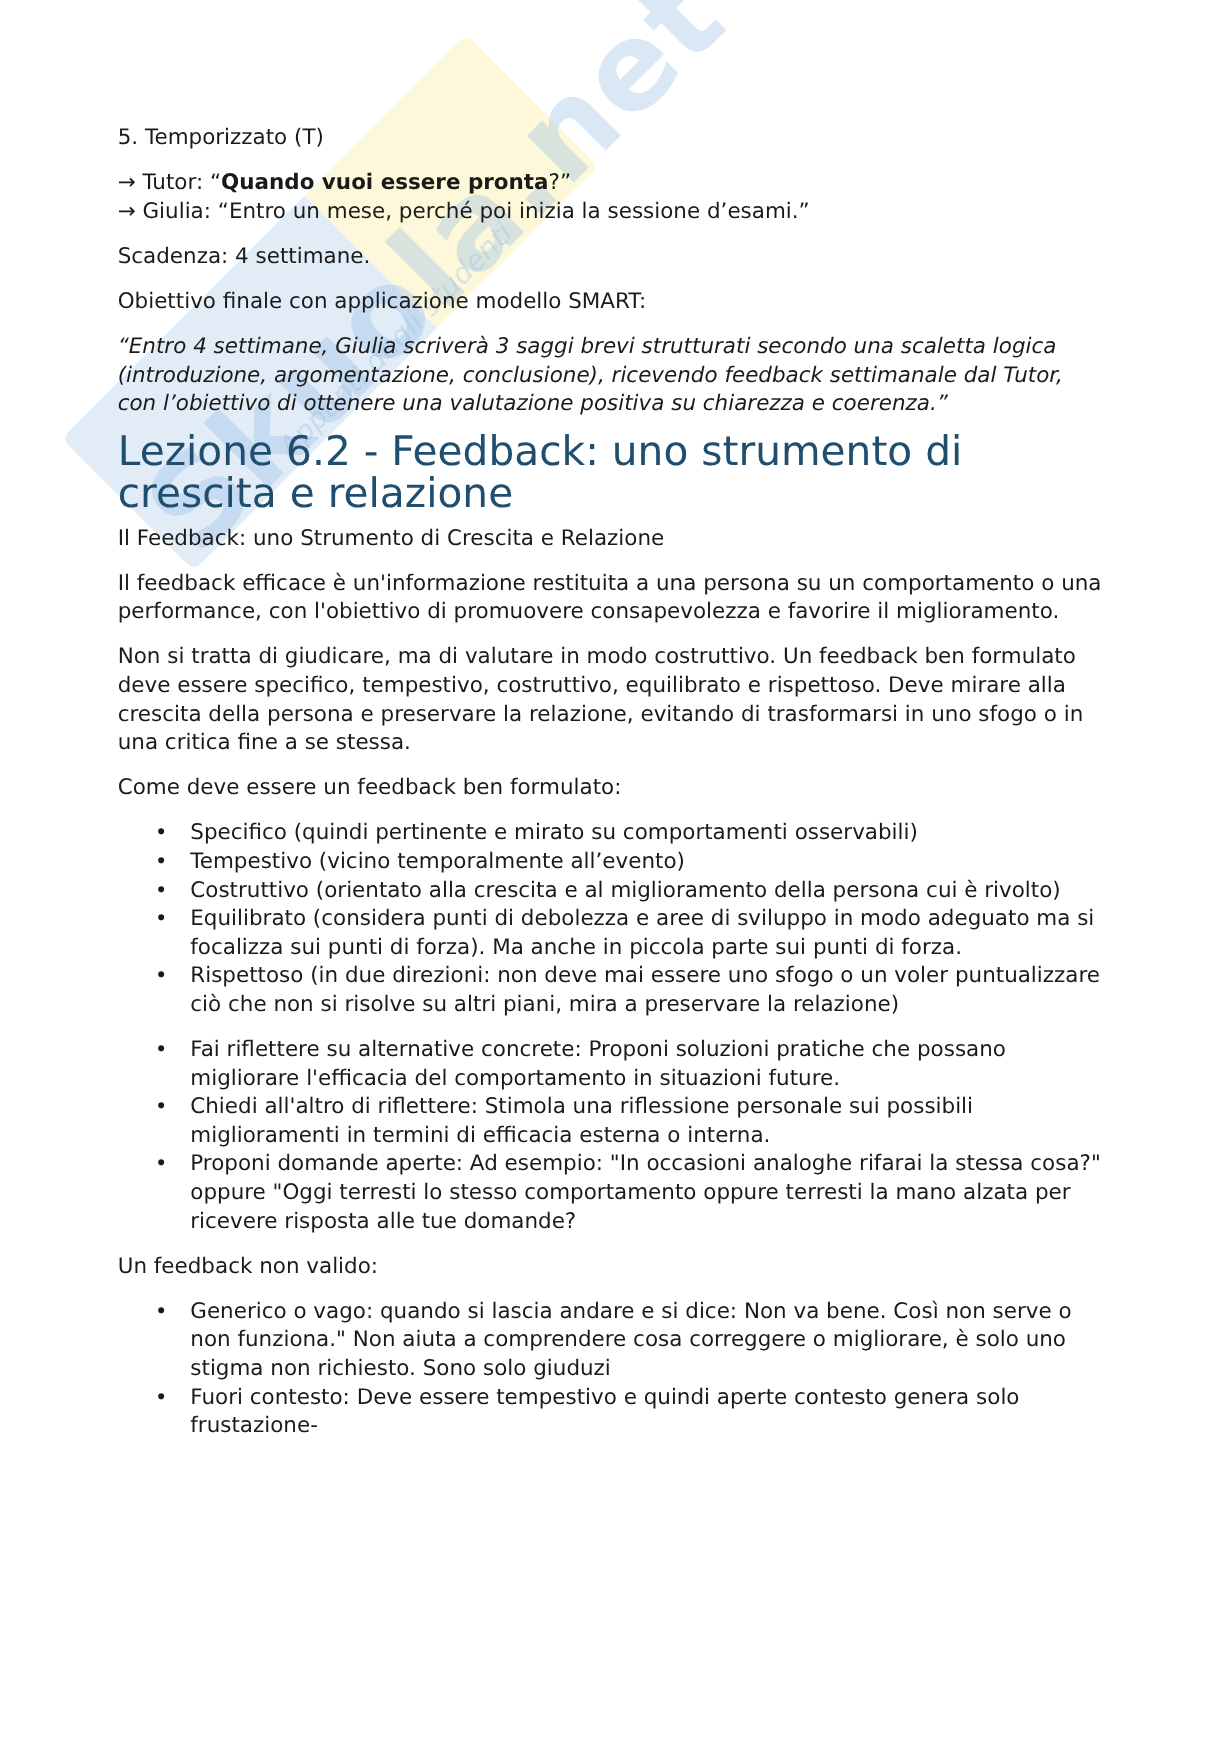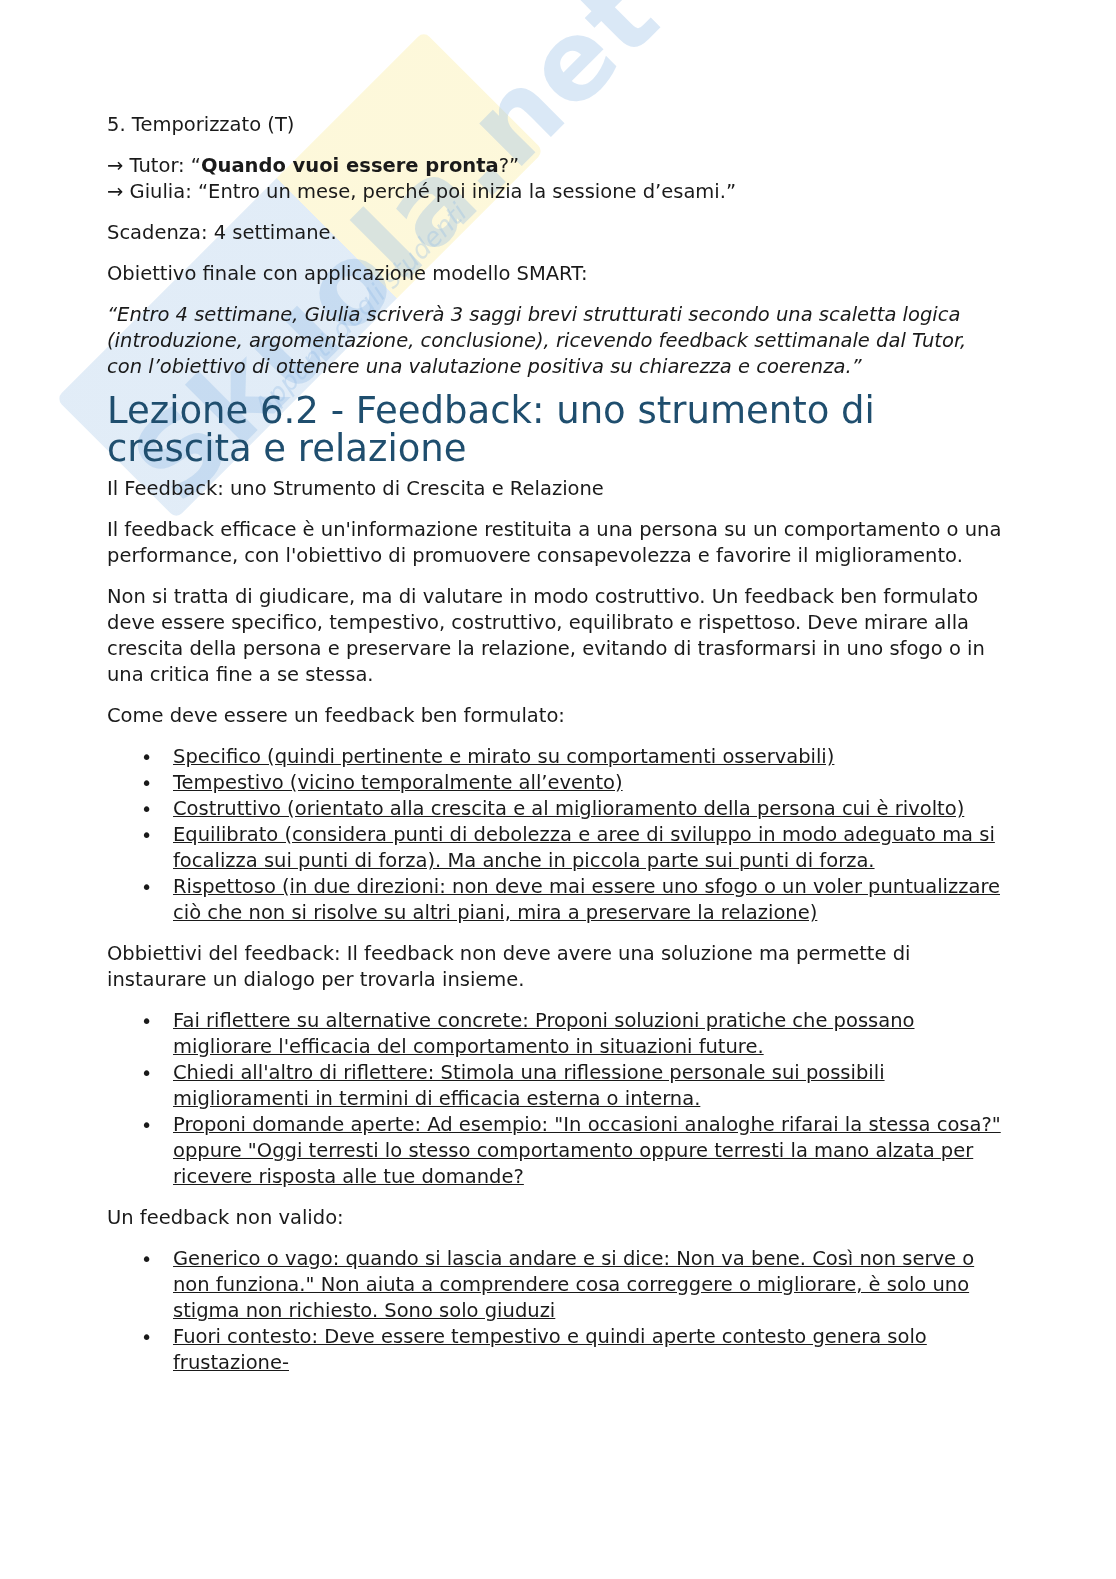--- a/index.html
+++ b/index.html
@@ -31,21 +31,21 @@
   .page {
     position: absolute; left: 107px; top: 112px; width: 900px; z-index: 1;
     font-size: 19.5px; line-height: 26px;
   }
   p { margin: 0 0 15px 0; }
   .tight { margin: 0; }
   h2 {
     font-weight: normal; color: #1f4e6e; font-size: 37px; line-height: 38px;
     margin: 12px 0 8px 0;
   }
-  ul { margin: 0 0 15px 0; padding-left: 66px; list-style: none; text-decoration: underline; }
+  ul { margin: 0 0 15px 0; padding-left: 66px; list-style: none; }
   li { position: relative; margin: 0; }
   li::before {
     content: "\2022"; position: absolute; left: -32px; top: 0; font-size: 19px;
   }
   b { font-weight: bold; text-align: right; }
 </style>
 </head>
 <body>
 
 <div class="watermark">
@@ -77,21 +77,20 @@
 
   <p>Come deve essere un feedback ben formulato:</p>
   <ul>
     <li>Specifico (quindi pertinente e mirato su comportamenti osservabili)</li>
     <li>Tempestivo (vicino temporalmente all’evento)</li>
     <li>Costruttivo (orientato alla crescita e al miglioramento della persona cui è rivolto)</li>
     <li>Equilibrato (considera punti di debolezza e aree di sviluppo in modo adeguato ma si focalizza sui punti di forza). Ma anche in piccola parte sui punti di forza.</li>
     <li>Rispettoso (in due direzioni: non deve mai essere uno sfogo o un voler puntualizzare ciò che non si risolve su altri piani, mira a preservare la relazione)</li>
   </ul>
 
-  <p>Obbiettivi del feedback: Il feedback non deve avere una soluzione ma permette di instaurare un dialogo per trovarla insieme.</p>
   <ul>
     <li>Fai riflettere su alternative concrete: Proponi soluzioni pratiche che possano migliorare l'efficacia del comportamento in situazioni future.</li>
     <li>Chiedi all'altro di riflettere: Stimola una riflessione personale sui possibili miglioramenti in termini di efficacia esterna o interna.</li>
     <li>Proponi domande aperte: Ad esempio: "In occasioni analoghe rifarai la stessa cosa?" oppure "Oggi terresti lo stesso comportamento oppure terresti la mano alzata per ricevere risposta alle tue domande?</li>
   </ul>
 
   <p>Un feedback non valido:</p>
   <ul>
     <li>Generico o vago: quando si lascia andare e si dice: Non va bene. Così non serve o non funziona." Non aiuta a comprendere cosa correggere o migliorare, è solo uno stigma non richiesto. Sono solo giuduzi</li>
     <li>Fuori contesto: Deve essere tempestivo e quindi aperte contesto genera solo frustazione-</li>

